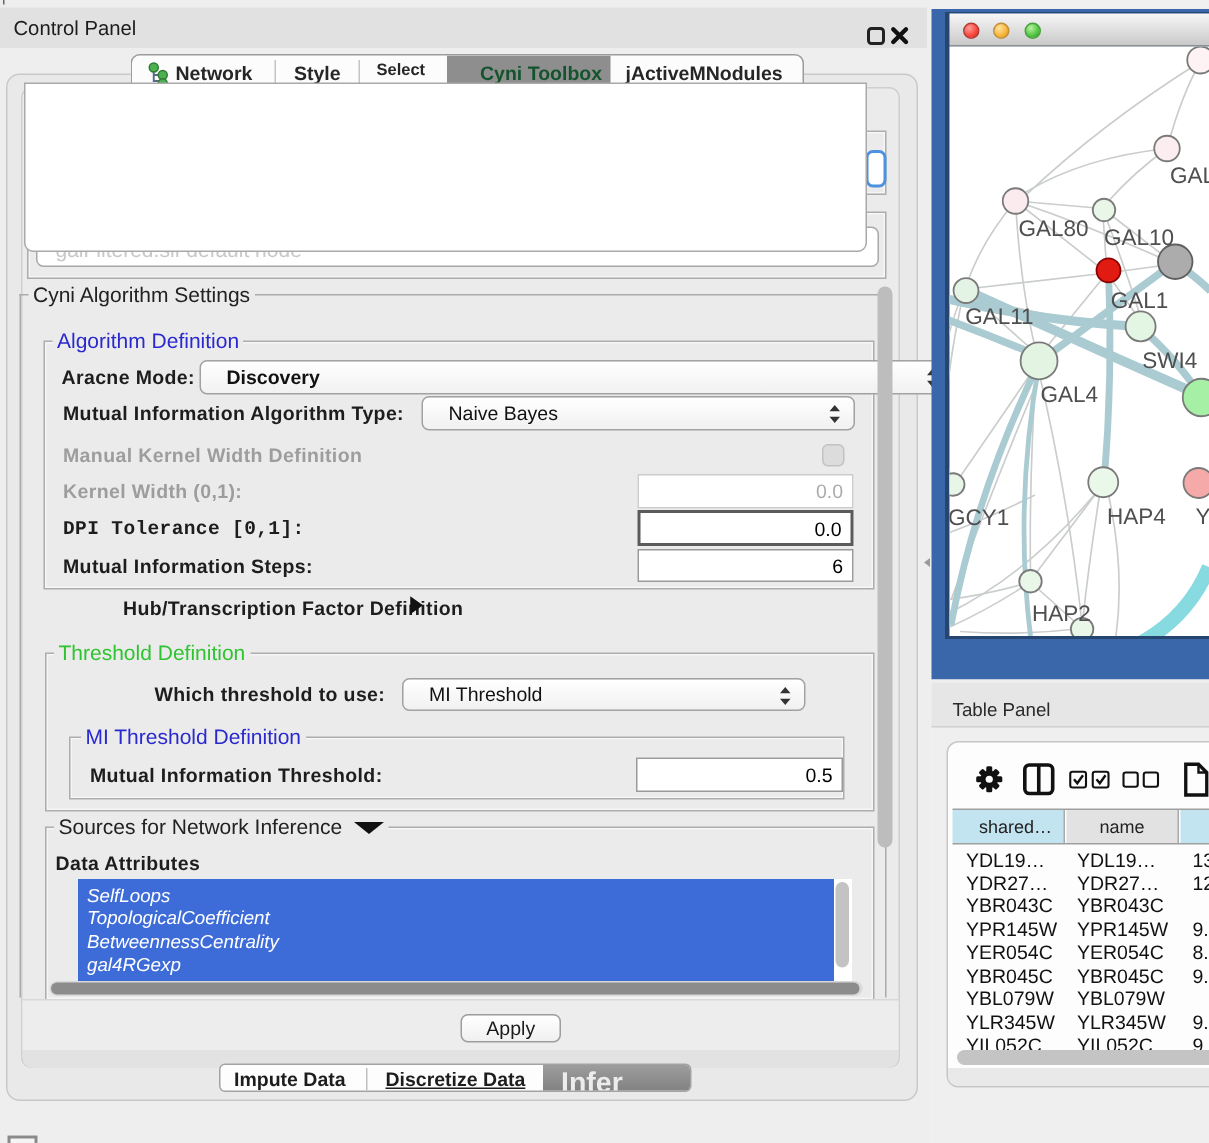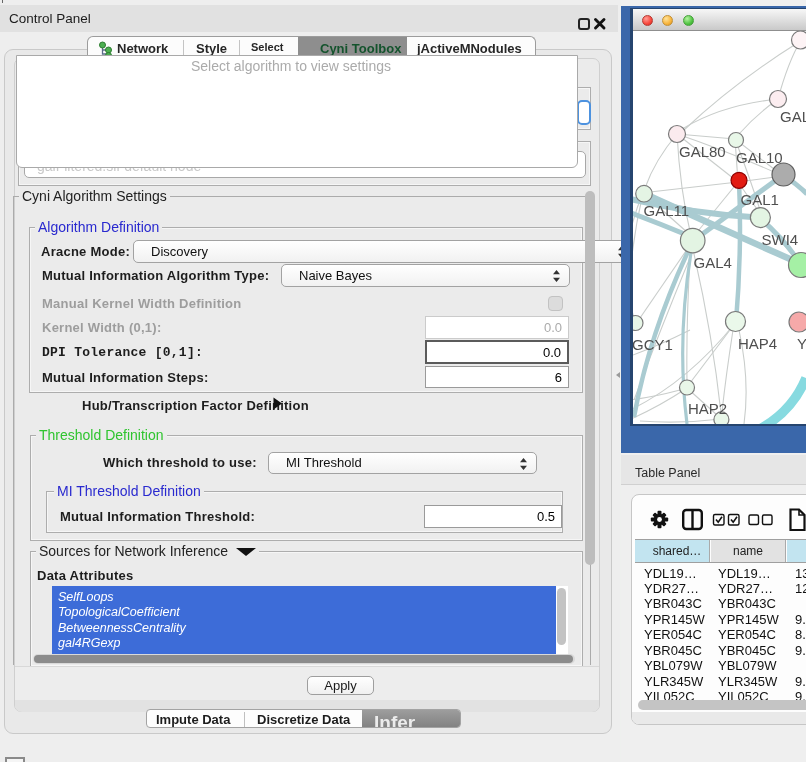--- a/index.html
+++ b/index.html
@@ -59,21 +59,21 @@
   <div class="abs" style="left:12px;top:6px;font-size:14px;color:#c8c8c8;">galFiltered.sif default node</div>
 </div>
 
 <div class="abs" style="left:13px;top:196px;width:578px;height:469px;border:1px solid #ababab;border-bottom:none;"></div>
 <div class="gtitle" style="left:19px;top:189px;color:#222;">Cyni Algorithm Settings</div>
 
 <div class="abs etched" style="left:29px;top:227px;width:554px;height:166px;"></div>
 <div class="gtitle" style="left:35px;top:220px;color:#2929cf;">Algorithm Definition</div>
 
 <div class="lbl" style="left:41px;top:244px;">Aracne Mode:</div>
-<div class="combo" style="left:133px;top:240px;width:502px;height:23px;">
+<div class="combo" style="left:133px;top:240px;width:502px;height:23px;font-weight:bold;">
   <div class="abs" style="left:17px;top:3px;">Discovery</div>
   <svg class="ar" width="9" height="16" viewBox="0 0 9 16">
       <path d="M4.5 2 L8 6.2 L1 6.2 Z M4.5 14 L8 9.8 L1 9.8 Z" fill="#333"></path>
     </svg>
 </div>
 <div class="lbl" style="left:42px;top:268px;">Mutual Information Algorithm Type:</div>
 <div class="combo" style="left:281px;top:264px;width:289px;height:23px;">
   <div class="abs" style="left:17px;top:3px;">Naive Bayes</div>
   <svg class="ar" width="9" height="16" viewBox="0 0 9 16">
       <path d="M4.5 2 L8 6.2 L1 6.2 Z M4.5 14 L8 9.8 L1 9.8 Z" fill="#333"></path>
@@ -126,32 +126,31 @@
 <div class="abs" style="left:585px;top:191px;width:10px;height:374px;background:#bdbdbd;border-radius:5px;"></div>
 
 <div class="abs" style="left:15px;top:666px;width:584px;height:34px;background:#ededed;border-top:1px solid #d8d8d8;"></div>
 <div class="abs" style="left:15px;top:700px;width:584px;height:12px;background:#e2e2e2;border-radius:0 0 7px 7px;"></div>
 <div class="abs" style="left:271px;top:676px;width:67px;height:19px;background:linear-gradient(#ffffff,#f0f0f0);border:1px solid #9e9e9e;border-radius:5px;text-align:center;font-size:13px;line-height:17px;color:#1a1a1a;margin-left:36px;">Apply</div>
 
 <div class="abs" style="left:146px;top:709px;width:315px;height:19px;background:#fdfdfd;border:1px solid #a3a3a3;border-radius:4px;overflow:hidden;">
   <div class="abs" style="left:215px;top:0;width:100px;height:19px;background:linear-gradient(#9d9d9d,#7f7f7f);"></div>
   <div class="abs" style="left:97px;top:2px;width:1px;height:15px;background:#c0c0c0;"></div>
   <div class="abs bold" style="left:9px;top:2px;font-size:13px;color:#1d1d1d;">Impute Data</div>
-  <div class="abs bold" style="left:110px;top:2px;font-size:13px;color:#1d1d1d;">Discretize Data</div>
+  <div class="abs bold" style="left:110px;top:2px;font-size:13px;color:#1d1d1d;text-decoration:underline;">Discretize Data</div>
   <div class="abs bold" style="left:227px;top:2px;font-size:19px;color:#ececec;">Infer Network</div>
 </div>
 
 <div class="abs" style="left:5px;top:757px;width:20px;height:10px;border:2px solid #8a8a8a;background:#f5f5f5;"></div>
 
 <svg class="abs" style="left:615px;top:371px;" width="6" height="8" viewBox="0 0 6 8">
     <path d="M5 1 L1 4 L5 7 Z" fill="#9a9a9a"></path>
   </svg>
 
 <div class="abs" style="left:16px;top:55px;width:562px;height:113px;background:#fff;border:1px solid #a9a9a9;border-radius:0 0 6px 6px;z-index:40;font-size:14px;color:#111;">
-  <div class="abs" style="left:174px;top:2px;color:#ababab;font-size:14px;white-space:nowrap;">Select algorithm to view settings</div>
 </div>
 
 <div class="abs" style="left:621px;top:6px;width:185px;height:447px;background:#3a67aa;"></div>
 <div class="abs" style="left:621px;top:0;width:185px;height:6px;background:#f0f0f0;"></div>
 
 <div class="abs" style="left:630px;top:8px;width:176px;height:418px;border-left:3px solid #26456f;border-top:1px solid #26456f;border-bottom:2px solid #26456f;">
   <div class="abs" style="left:0;top:0;width:173px;height:22px;background:linear-gradient(#f7f7f7,#c9c9c9);border-bottom:1px solid #8f8f8f;">
     <div class="abs" style="left:9px;top:6px;width:11px;height:11px;border-radius:50%;background:radial-gradient(circle at 35% 30%,#ff9d96,#f9473c 60%,#c8281f);border:0.5px solid #b43a33;"></div>
     <div class="abs" style="left:29px;top:6px;width:11px;height:11px;border-radius:50%;background:radial-gradient(circle at 35% 30%,#ffe39a,#f8b43c 60%,#cd8c1f);border:0.5px solid #c29036;"></div>
     <div class="abs" style="left:50px;top:6px;width:11px;height:11px;border-radius:50%;background:radial-gradient(circle at 35% 30%,#b5f3a1,#52c443 60%,#2f9b28);border:0.5px solid #47a13c;"></div>

